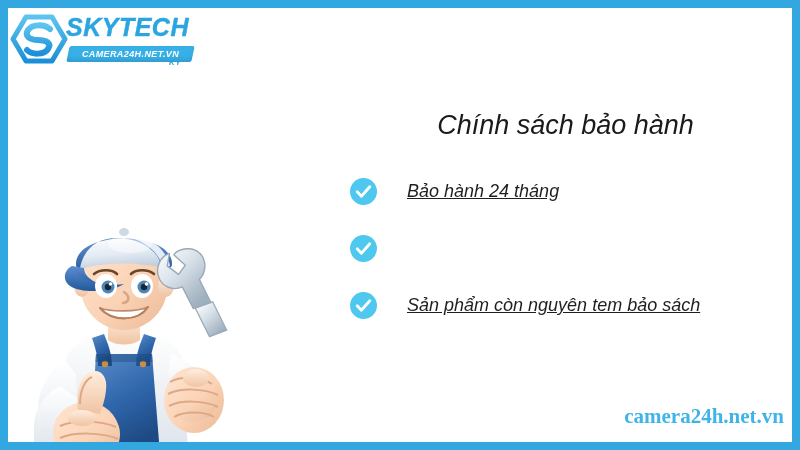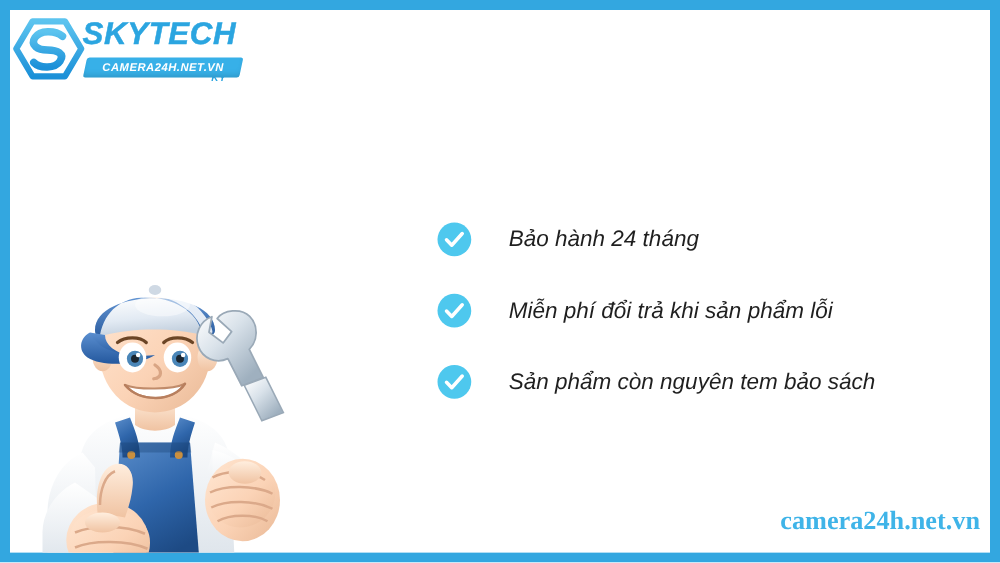--- a/index.html
+++ b/index.html
@@ -142,20 +142,21 @@
   }
   .feature-label {
     position: absolute;
     left: 57px;
     top: 0px;
     font-size: 18px;
     font-style: italic;
     color: #1f1f1f;
     line-height: 30px;
     white-space: nowrap;
+    text-decoration: underline;
   }
 
   
   .watermark {
     position: absolute;
     right: 8px;
     bottom: 14px;
     font-family: "Liberation Serif", serif;
     font-size: 21px;
     font-weight: bold;
@@ -320,39 +321,39 @@
         <path d="M58 206 C56 188, 60 172, 70 168 C80 164, 88 172, 86 186
                  C85 196, 82 204, 80 210 Z" fill="url(#skin2)"></path>
         <path d="M60 200 C60 188, 64 176, 72 173" stroke="#dba98a" stroke-width="2" fill="none"></path>
         <path d="M40 222 C54 216, 80 216, 96 223" stroke="#dba98a" stroke-width="2" fill="none"></path>
         <path d="M40 234 C54 228, 82 228, 98 235" stroke="#dba98a" stroke-width="2" fill="none"></path>
         <path d="M44 246 C58 240, 82 240, 95 246" stroke="#dba98a" stroke-width="2" fill="none"></path>
         <ellipse cx="62" cy="214" rx="14" ry="8" fill="url(#skin2)"></ellipse>
       </svg>
     </div>
 
+    <div class="title">Chính sách bảo hành</div>
 
     <div class="features">
 
       <div class="feature-row">
         <span class="check-icon">
           <svg width="27" height="27" viewBox="0 0 27 27">
             <path d="M7.2 13.8 L11.4 18.2 L19.8 8.8" stroke="#ffffff" stroke-width="2.8" fill="none" stroke-linecap="round" stroke-linejoin="round"></path>
           </svg>
         </span>
         <span class="feature-label">Bảo hành 24 tháng</span>
       </div>
 
       <div class="feature-row">
         <span class="check-icon">
           <svg width="27" height="27" viewBox="0 0 27 27">
             <path d="M7.2 13.8 L11.4 18.2 L19.8 8.8" stroke="#ffffff" stroke-width="2.8" fill="none" stroke-linecap="round" stroke-linejoin="round"></path>
           </svg>
         </span>
-        <span class="feature-label">Miễn phí đổi trả khi sản phẩm lỗi</span>
       </div>
 
       <div class="feature-row">
         <span class="check-icon">
           <svg width="27" height="27" viewBox="0 0 27 27">
             <path d="M7.2 13.8 L11.4 18.2 L19.8 8.8" stroke="#ffffff" stroke-width="2.8" fill="none" stroke-linecap="round" stroke-linejoin="round"></path>
           </svg>
         </span>
         <span class="feature-label">Sản phẩm còn nguyên tem bảo sách</span>
       </div>

